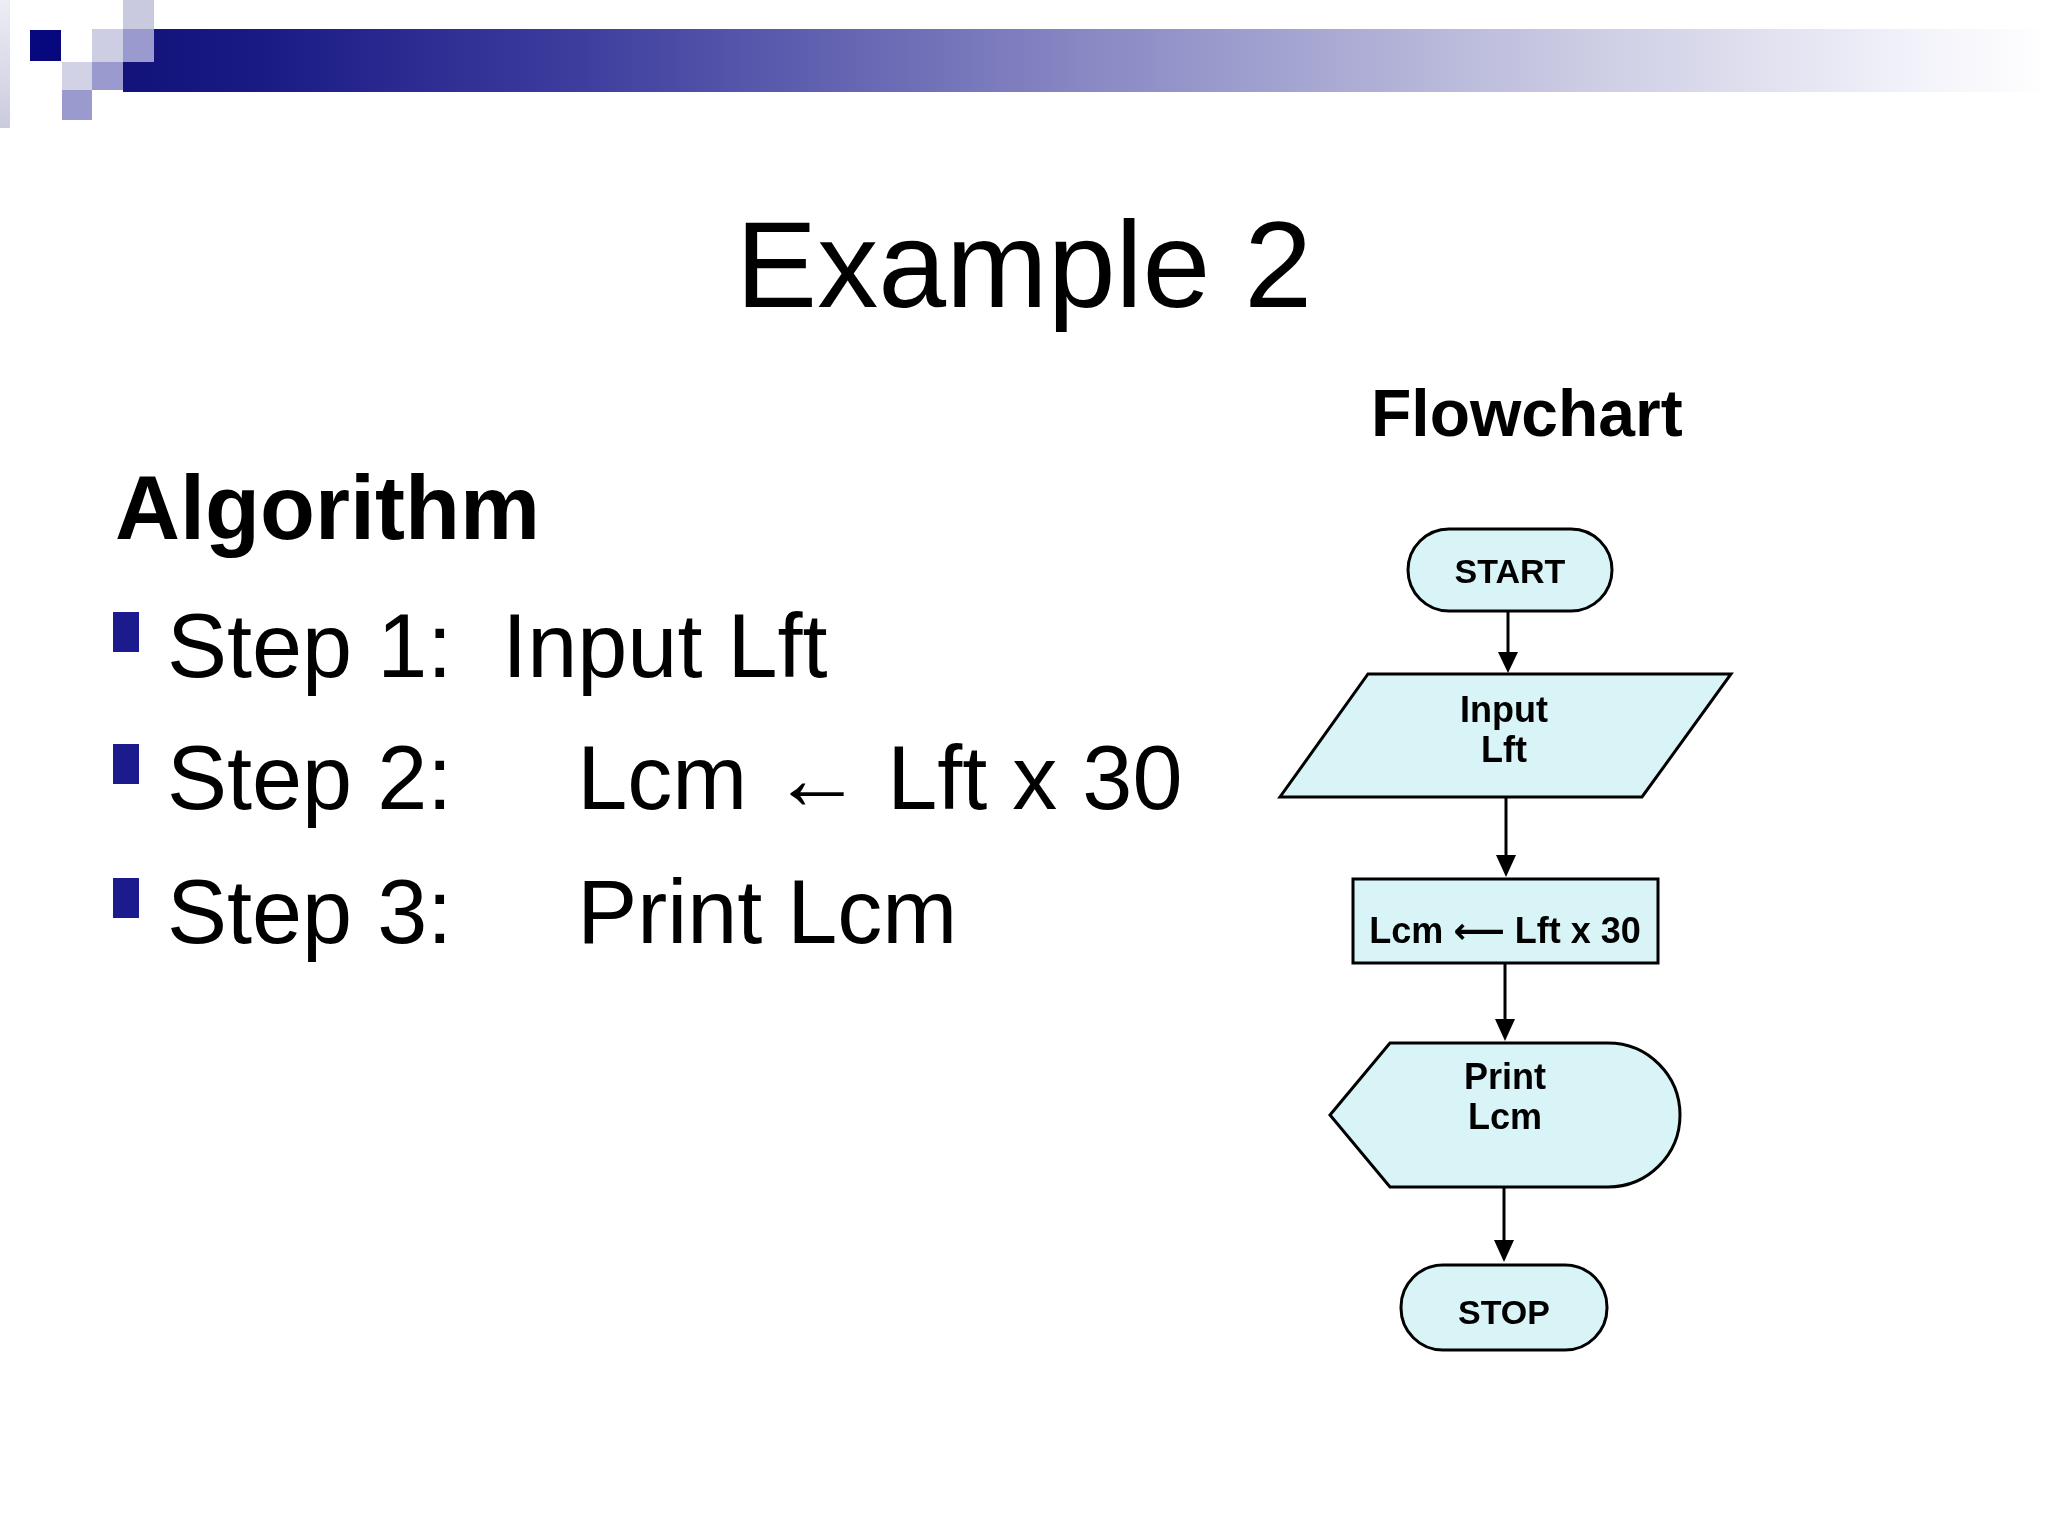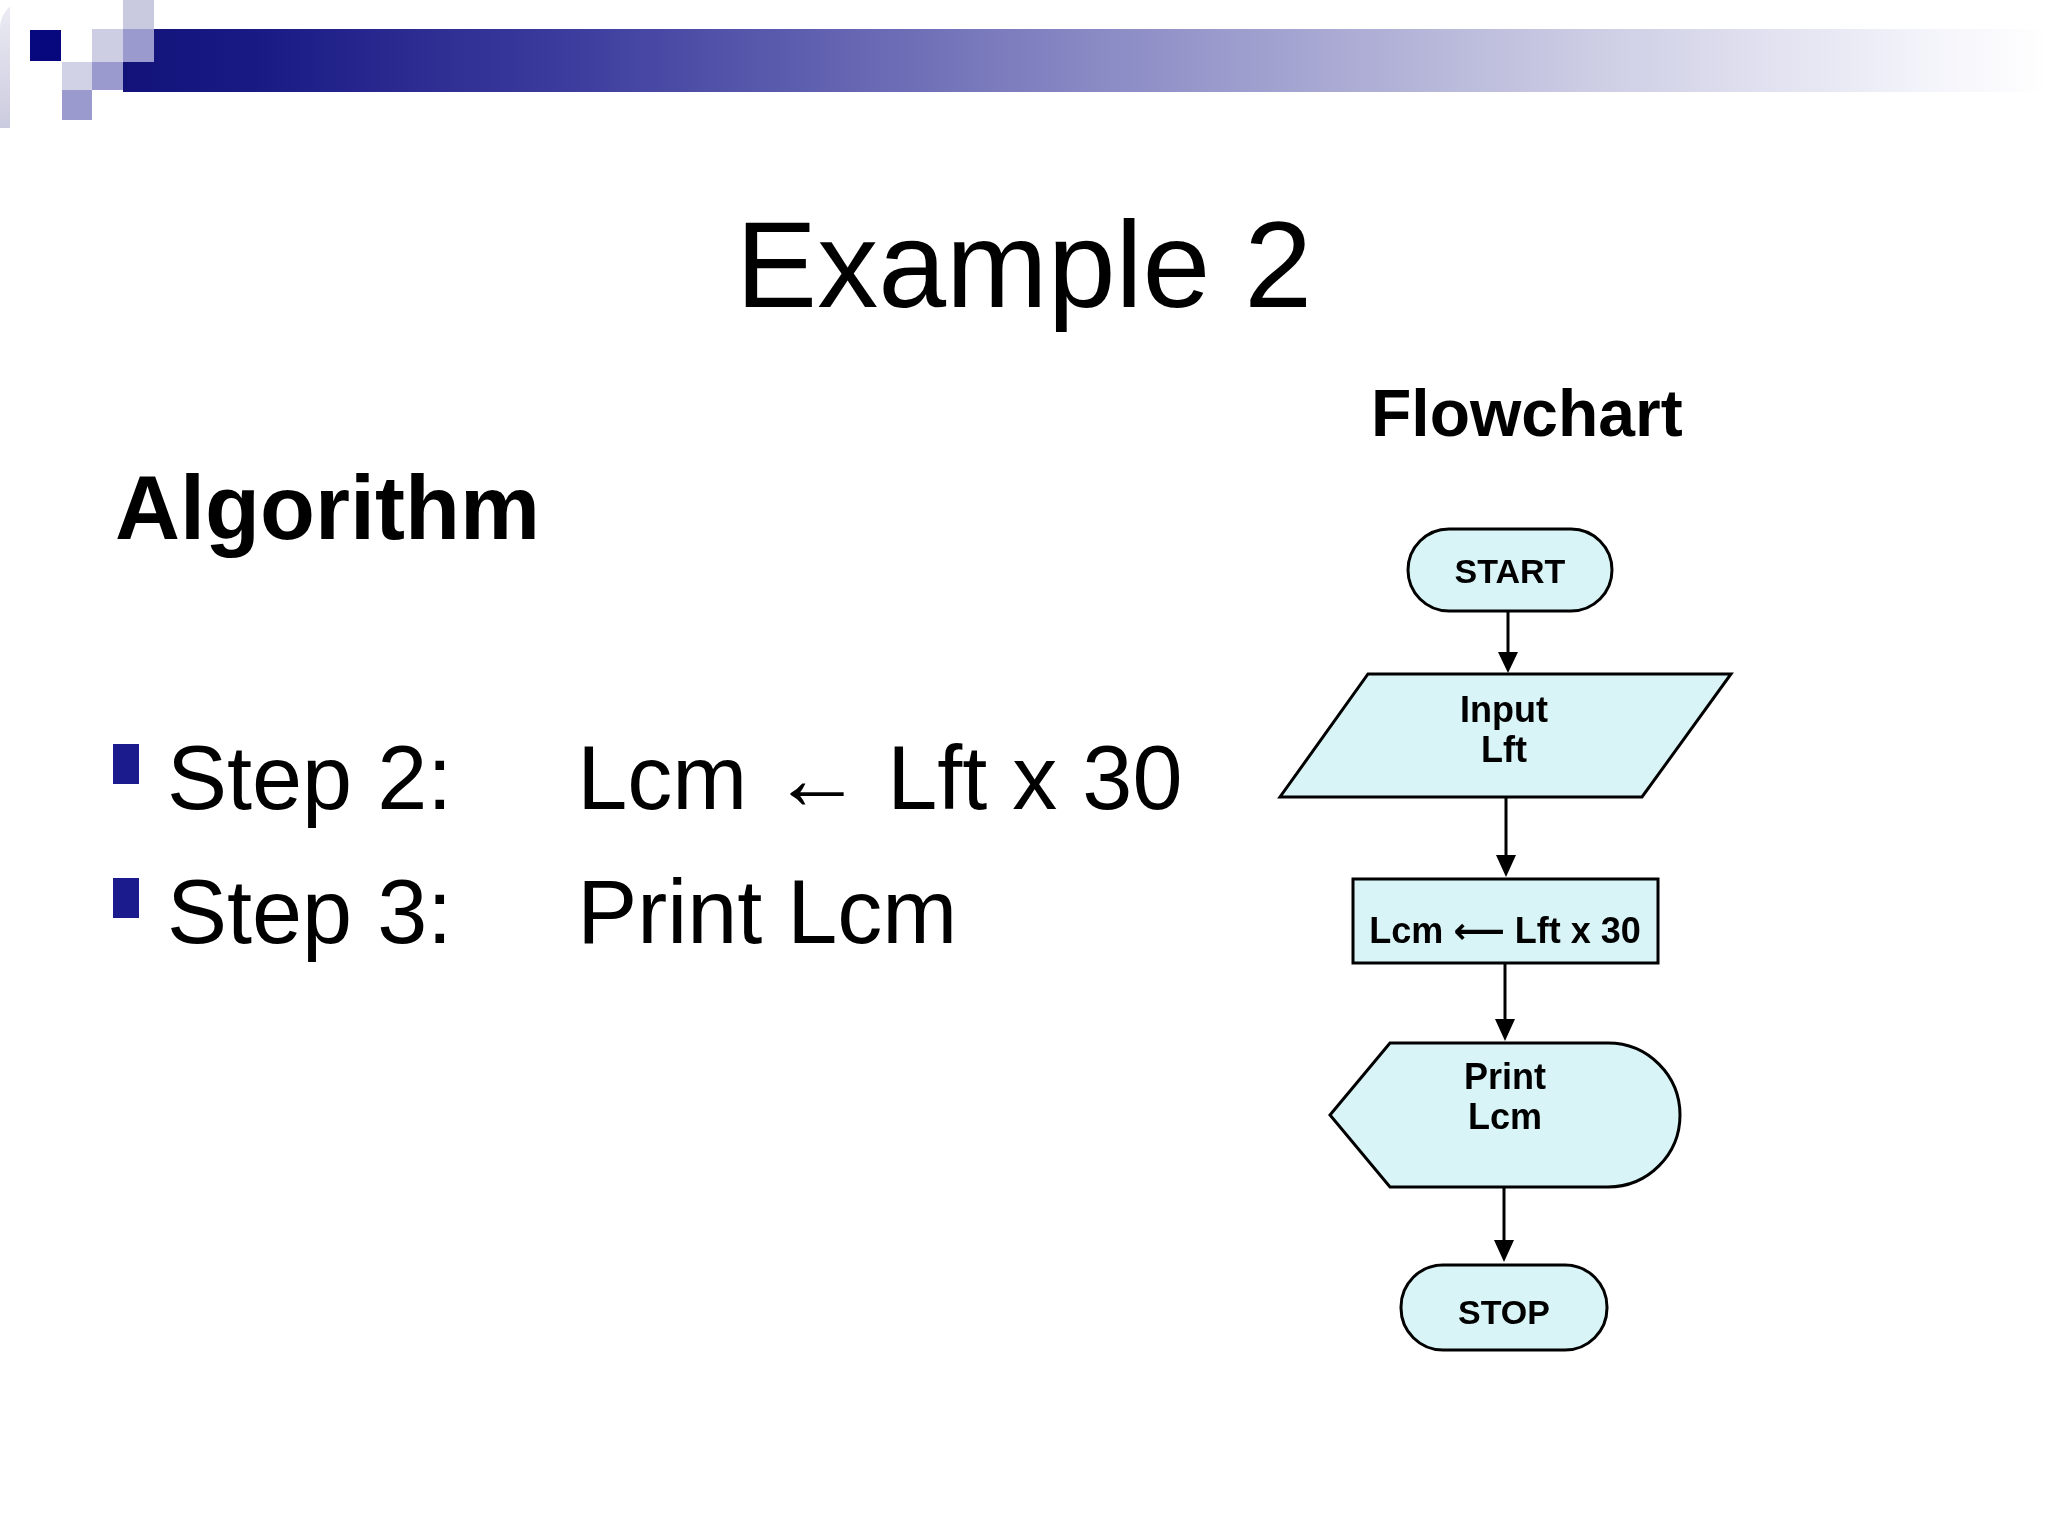--- a/index.html
+++ b/index.html
@@ -1,18 +1,18 @@
 <!DOCTYPE html>
 <html><head>
 <meta charset="utf-8">
 <style>
   html,body{margin:0;padding:0;background:#fff;}
   .slide{
     position:relative;width:2048px;height:1536px;background:#ffffff;overflow:hidden;
-    font-family:"Liberation Sans","DejaVu Sans",sans-serif;color:#000;border-radius:28px;
+    font-family:"Liberation Sans","DejaVu Sans",sans-serif;color:#000;
   }
   
   .deco{position:absolute;}
   .banner-bar{
     left:123px;top:29px;width:1925px;height:63px;
     background:linear-gradient(90deg,#12127a 0%,#1a1a85 7%,#3e3e9f 24%,#8888c4 50%,#cccce4 76%,#f2f2fa 93%,#ffffff 100%);
   }
   .left-strip{left:0;top:0;width:10px;height:128px;
     background:linear-gradient(180deg,#ededf5 0%,#cbcbdf 100%);}
   .sq{position:absolute;}
@@ -73,20 +73,24 @@
   <div class="sq sq-m1"></div>
   <div class="sq sq-l2"></div>
   <div class="sq sq-m2"></div>
   <div class="sq sq-m3"></div>
 
   <div class="title">Example 2</div>
 
   <div class="flow-heading">Flowchart</div>
   <div class="algo-heading">Algorithm</div>
 
+  <div class="step step-1">
+    <span class="bullet"></span>
+    <span class="step-text">Step 1:  Input Lft</span>
+  </div>
   <div class="step step-2">
     <span class="bullet"></span>
     <span class="step-text">Step 2:     Lcm ← Lft x 30</span>
   </div>
   <div class="step step-3">
     <span class="bullet"></span>
     <span class="step-text">Step 3:     Print Lcm</span>
   </div>
 
   <svg class="flowchart-svg" viewBox="0 0 500 880">

